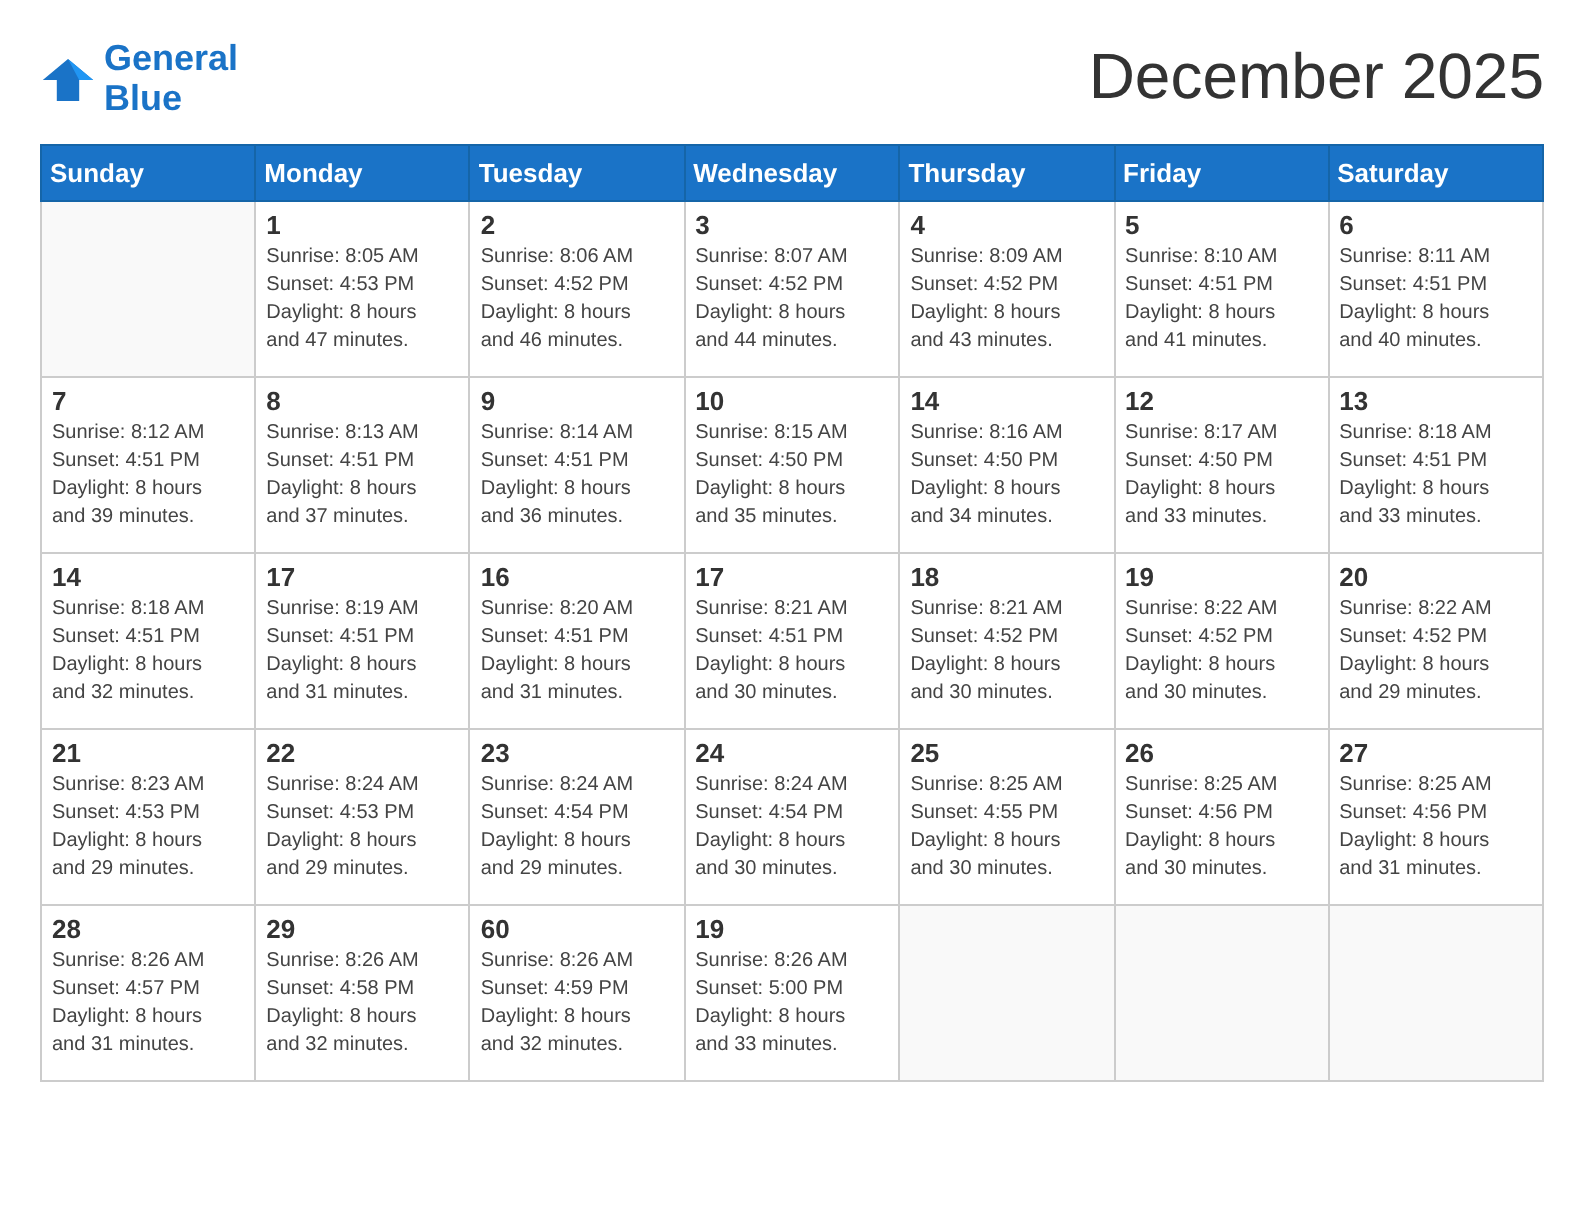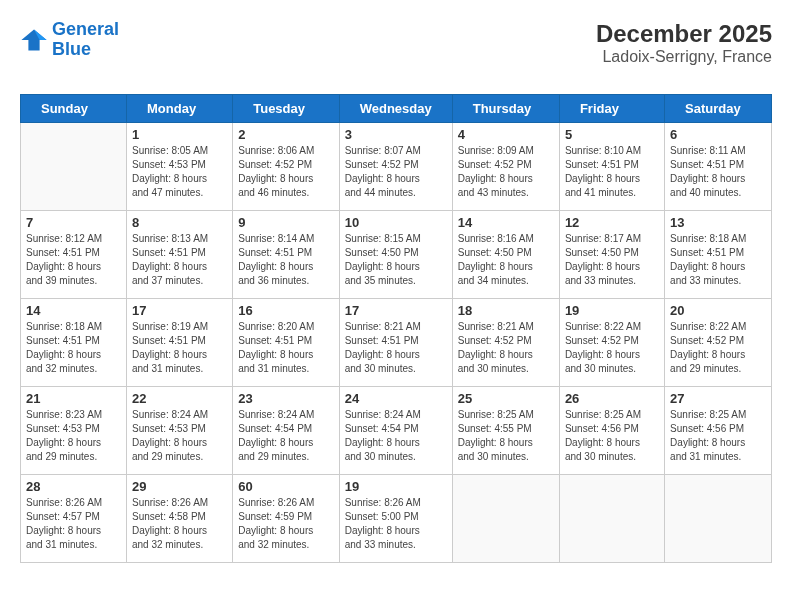--- a/index.html
+++ b/index.html
@@ -7,21 +7,21 @@
       font-family: Arial, sans-serif;
       background: #fff;
       width: 792px;
       min-height: 612px;
       padding: 20px;
     }
     .header {
       display: flex;
       justify-content: space-between;
       align-items: flex-start;
-      margin-bottom: 28px;
+      margin-bottom: 12px;
     }
     .logo {
       display: flex;
       align-items: center;
       gap: 4px;
     }
     .logo-text {
       font-size: 18px;
       font-weight: bold;
       color: #333;
@@ -31,37 +31,37 @@
       color: #1a73c7;
     }
     .logo-bird {
       width: 28px;
       height: 28px;
     }
     .title-block {
       text-align: right;
     }
     .month-title {
-      font-size: 24px;
-      font-weight: bold;
+      font-size: 32px;
+      font-weight: normal;
       color: #333;
     }
     .location-title {
       font-size: 16px;
       color: #555;
     }
     .calendar {
       width: 100%;
       border-collapse: collapse;
       font-size: 11px;
     }
     .calendar th {
       background: #1a73c7;
       color: #fff;
-      padding: 6px 20px;
+      padding: 6px 4px;
       text-align: left;
       font-size: 13px;
       font-weight: bold;
       border: 1px solid #1565a8;
     }
     .calendar td {
       border: 1px solid #ccc;
       vertical-align: top;
       padding: 4px 5px;
       width: 108px;
@@ -93,21 +93,20 @@
       <polygon points="20,5 38,20 28,20 28,35 12,35 12,20 2,20" fill="#1a73c7"></polygon>
       <polygon points="20,5 38,20 28,20" fill="#2196f3"></polygon>
     </svg>
     <div class="logo-text">
       <div><span>General</span></div>
       <div><span>Blue</span></div>
     </div>
   </div>
   <div class="title-block">
     <div class="month-title">December 2025</div>
-    <div class="location-title">Ladoix-Serrigny, France</div>
   </div>
 </div>
 
 <table class="calendar">
   <thead>
     <tr>
     <th>Sunday</th>
         <th>Monday</th>
         <th>Tuesday</th>
         <th>Wednesday</th>

